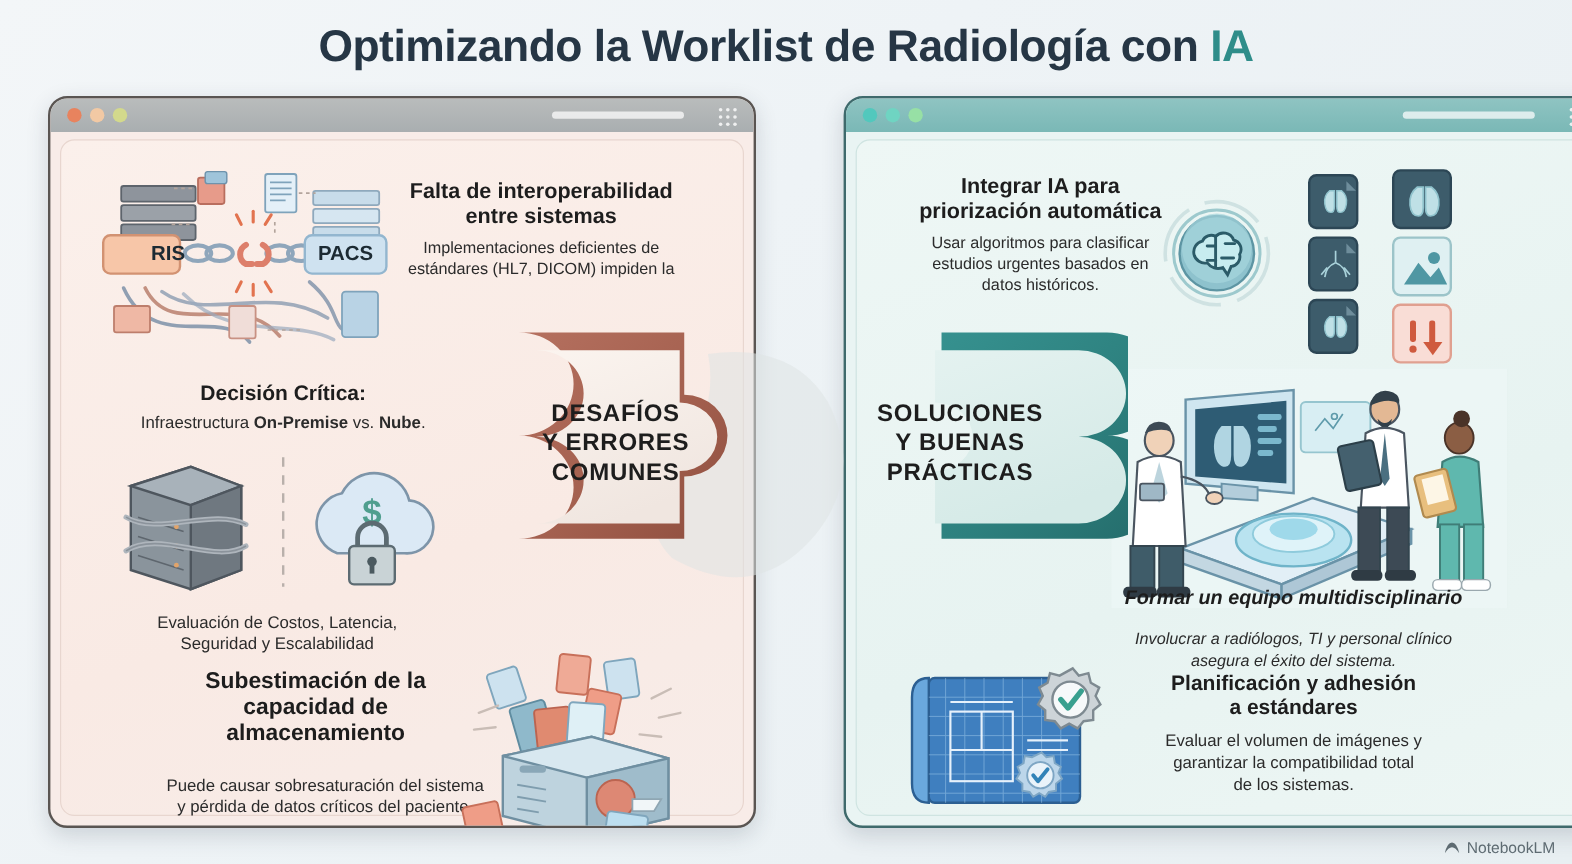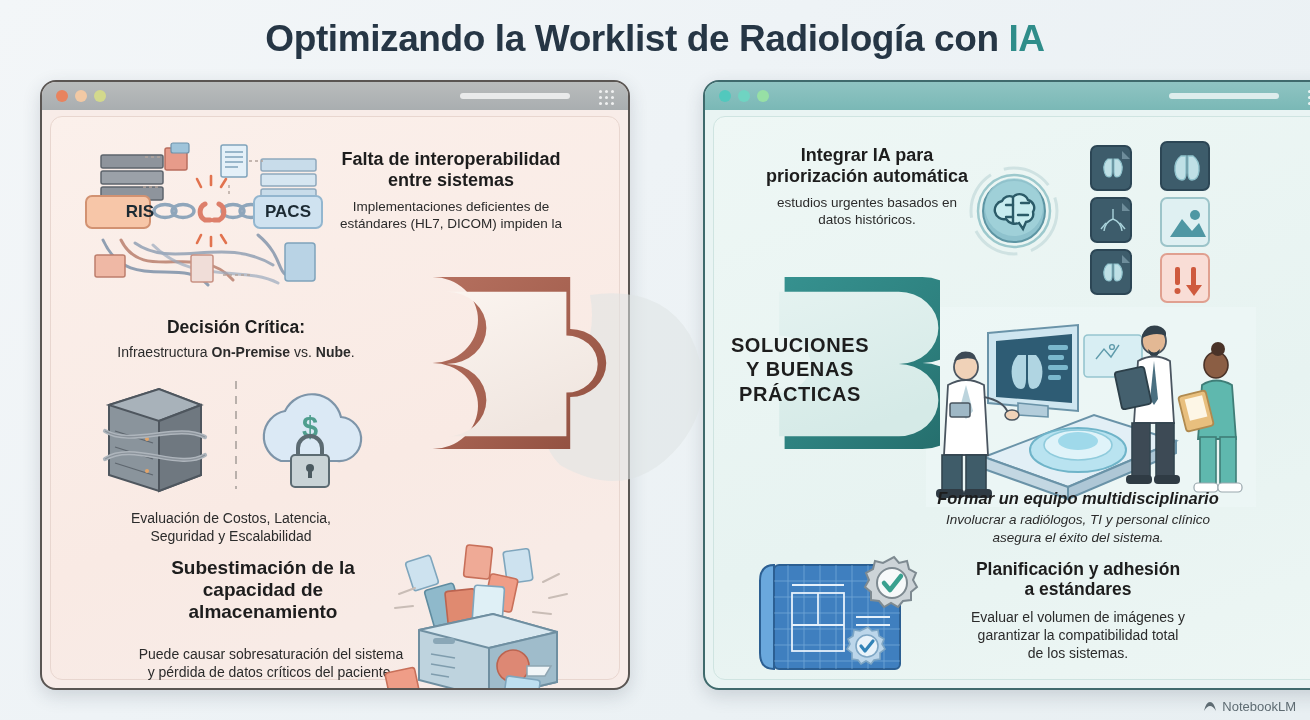--- a/index.html
+++ b/index.html
@@ -354,20 +354,21 @@
     </div>
   </div>
   <div class="panel-inner inner-right">
 
     <div class="blk ctr" style="left:28px; top:28px; width:250px;">
       <div class="hd" style="font-size:18px;">
         <div>Integrar IA para</div>
         <div>priorización automática</div>
       </div>
       <div class="bd" style="font-size:13.5px; margin-top:7px;">
+        <div>Usar algoritmos para clasificar</div>
         <div>estudios urgentes basados en</div>
         <div>datos históricos.</div>
       </div>
     </div>
 
     <div class="art" style="left:252px; top:46px; width:96px; height:96px;">
       <svg viewBox="0 0 96 96" width="96" height="96">
         <circle cx="48" cy="48" r="43" fill="none" stroke="#cfe2e2" stroke-width="3" stroke-dasharray="50 14"></circle>
         <circle cx="48" cy="48" r="36" fill="none" stroke="#9dc9cd" stroke-width="2.5"></circle>
         <circle cx="48" cy="48" r="31" fill="#8ec2cd" stroke="#5d95a3" stroke-width="2"></circle>
@@ -513,21 +514,21 @@
           <rect x="268" y="176" width="24" height="9" rx="4" fill="#ffffff" stroke="#9aa8ae" stroke-width="1.2"></rect>
           <rect x="292" y="176" width="24" height="9" rx="4" fill="#ffffff" stroke="#9aa8ae" stroke-width="1.2"></rect>
           <rect x="256" y="86" width="28" height="36" rx="3" fill="#e8bf7e" stroke="#b08a4f" stroke-width="1.8" transform="rotate(-14 270 104)"></rect>
           <rect x="261" y="90" width="18" height="22" fill="#fdf6e6" transform="rotate(-14 270 101)"></rect>
         </g>
       </svg>
     </div>
 
     <div class="blk ctr" style="left:190px; top:372px; width:348px;font-style:italic;">
       <div class="hd" style="font-size:16.5px;">Formar un equipo multidisciplinario</div>
-      <div class="bd" style="font-size:13.5px; margin-top:3px;">
+      <div class="bd" style="font-size:13.5px; margin-top:16px;">
         <div>Involucrar a radiólogos, TI y personal clínico</div>
         <div>asegura el éxito del sistema.</div>
       </div>
     </div>
 
     <div class="art" style="left:36px; top:432px; width:176px; height:140px;">
       <svg viewBox="0 0 176 140" width="176" height="140">
         <rect x="24" y="16" width="126" height="104" rx="5" fill="#3f7fbf" stroke="#2c5f92" stroke-width="2"></rect>
         <path d="M24 16 q-14 0 -14 16 v72 q0 16 14 16 z" fill="#6aa8dd" stroke="#2c5f92" stroke-width="2"></path>
         <g stroke="#9cc8ea" stroke-width="0.8" opacity=".55">
@@ -610,20 +611,25 @@
 
     <path d="M40 20 h130 v52 a34 34 0 1 1 0 68 v52 h-130 a34 34 0 0 0 0 -86 a34 34 0 0 0 0 -86 z" fill="url(#gLeft)" transform="translate(10,22) scale(1.06,1.0)"></path>
 
     <path d="M40 20 h130 v52 a34 34 0 1 1 0 68 v52 h-130 a34 34 0 0 0 0 -86 a34 34 0 0 0 0 -86 z" fill="url(#gLeftFill)" transform="translate(30,40) scale(0.92,0.84)"></path>
 
     <path d="M210 20 h130 a34 34 0 0 1 0 86 a34 34 0 0 1 0 86 h-130 v-52 a34 34 0 1 0 0 -68 z" fill="url(#gRight)" transform="translate(182,22) scale(1.06,1.0)"></path>
 
     <path d="M210 20 h130 a34 34 0 0 1 0 86 a34 34 0 0 1 0 86 h-130 v-52 a34 34 0 1 0 0 -68 z" fill="url(#gRightFill)" transform="translate(206,40) scale(0.92,0.84)"></path>
   </svg>
 
+  <div class="puzzle-label pz-left">
+    <div>DESAFÍOS</div>
+    <div>Y ERRORES</div>
+    <div>COMUNES</div>
+  </div>
   <div class="puzzle-label pz-right">
     <div>SOLUCIONES</div>
     <div>Y BUENAS</div>
     <div>PRÁCTICAS</div>
   </div>
 </div>
 
 <div class="footer-badge">
   <svg width="14" height="14" viewBox="0 0 14 14">
     <path d="M1 11 q2 -9 6 -9 q4 0 6 9 q-3 -5 -6 -5 q-3 0 -6 5z" fill="#5e6b72"></path>

